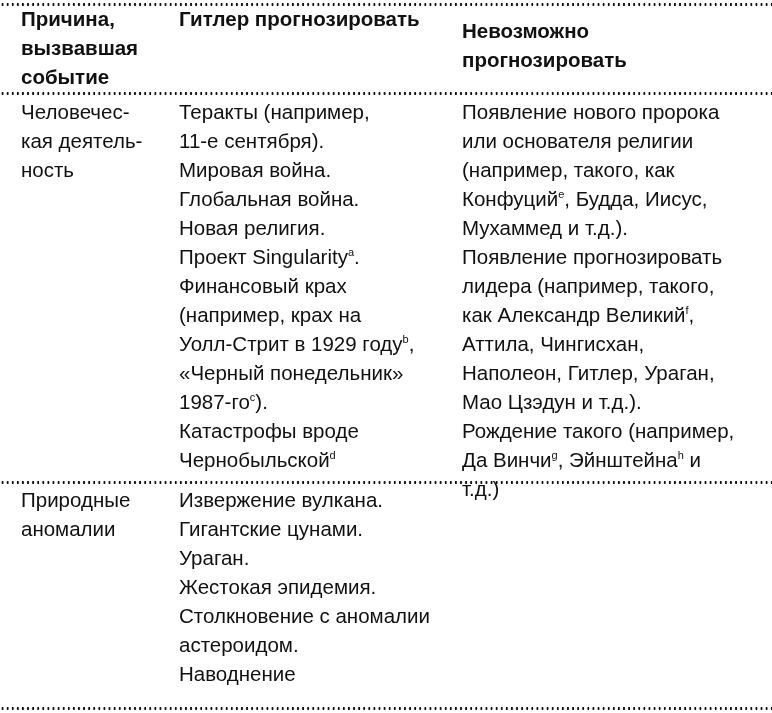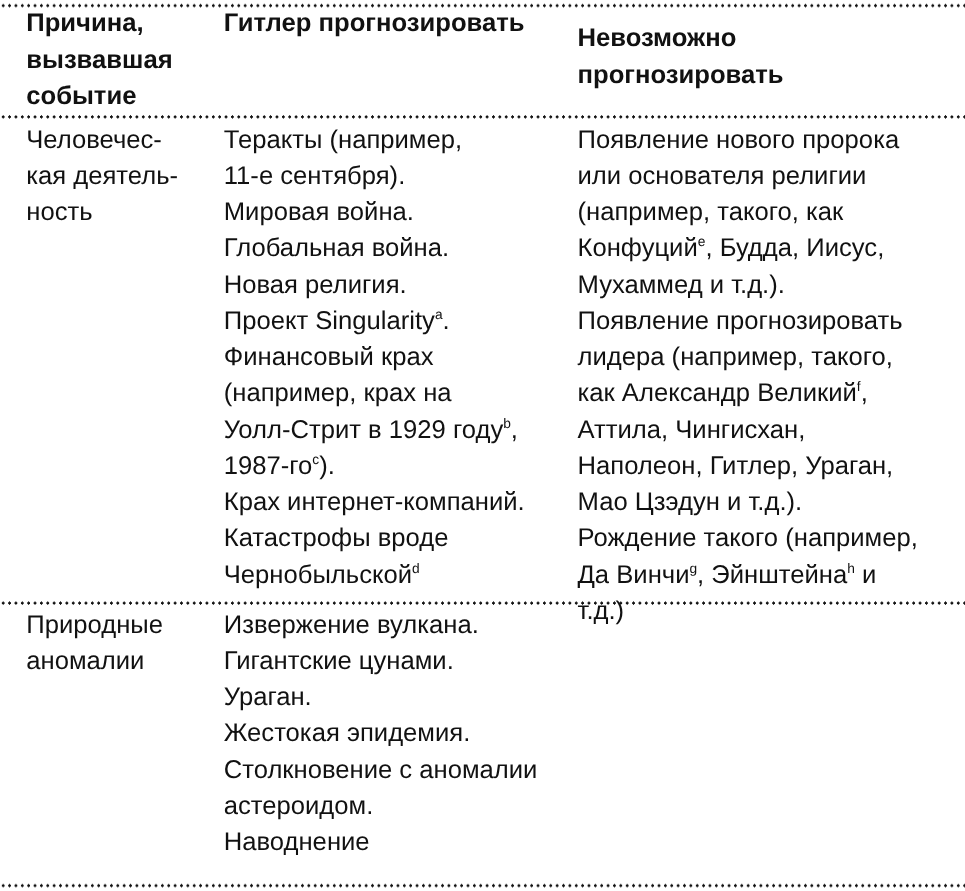--- a/index.html
+++ b/index.html
@@ -47,22 +47,22 @@
   <div class="cell" style="left:158px;top:97px" id="r0p">
       <span class="line"><span>Теракты (например,</span></span>
       <span class="line"><span>11-е сентября).</span></span>
       <span class="line"><span>Мировая война.</span></span>
       <span class="line"><span>Глобальная война.</span></span>
       <span class="line"><span>Новая религия.</span></span>
       <span class="line"><span>Проект Singularity</span><sup>a</sup><span>.</span></span>
       <span class="line"><span>Финансовый крах</span></span>
       <span class="line"><span>(например, крах на</span></span>
       <span class="line"><span>Уолл-Стрит в 1929 году</span><sup>b</sup><span>,</span></span>
+      <span class="line"><span>«Черный понедельник»</span></span>
       <span class="line"><span>1987-го</span><sup>c</sup><span>).</span></span>
-      <span class="line"><span>Крах интернет-компаний.</span></span>
       <span class="line"><span>Катастрофы вроде</span></span>
       <span class="line"><span>Чернобыльской</span><sup>d</sup></span>
     </div>
   <div class="cell" style="left:441px;top:97px" id="r0u">
       <span class="line"><span>Появление нового пророка</span></span>
       <span class="line"><span>или основателя религии</span></span>
       <span class="line"><span>(например, такого, как</span></span>
       <span class="line"><span>Конфуций</span><sup>e</sup><span>, Будда, Иисус,</span></span>
       <span class="line"><span>Мухаммед и т.д.).</span></span>
       <span class="line"><span>Появление прогнозировать</span></span>

